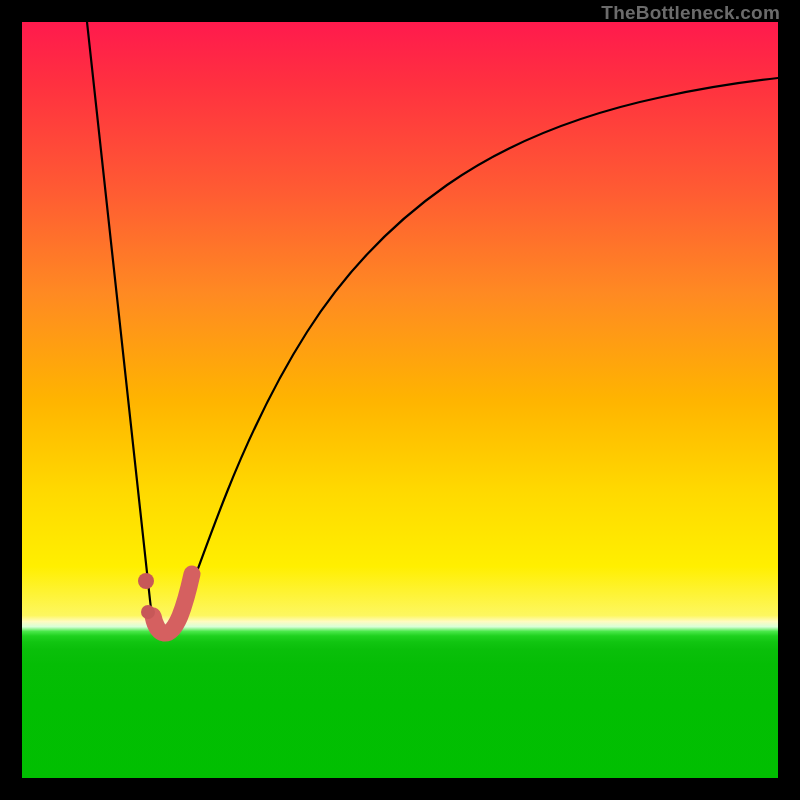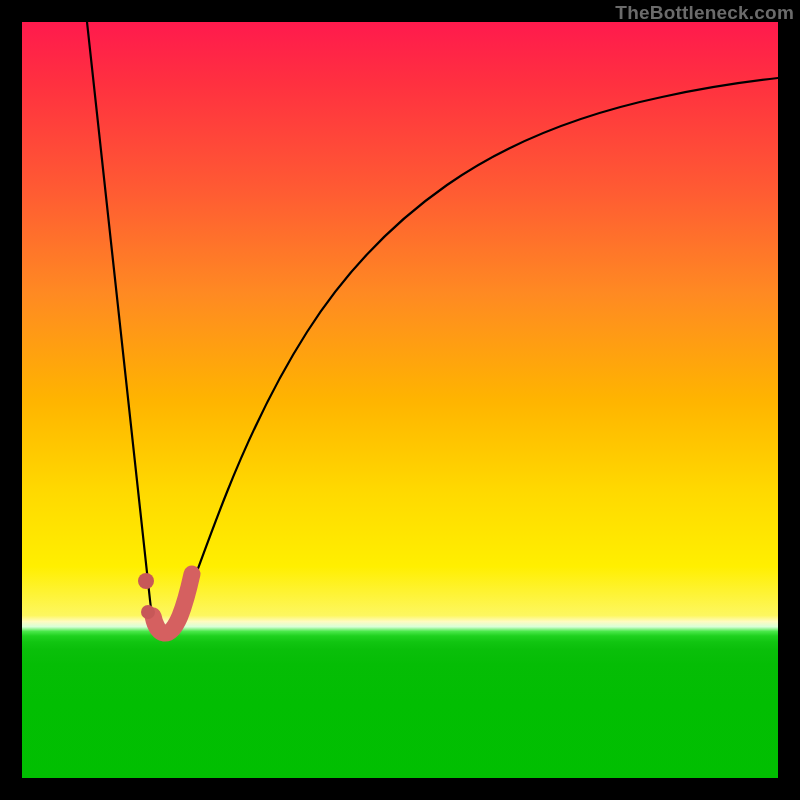--- a/index.html
+++ b/index.html
@@ -47,21 +47,21 @@
   }
   svg.curves {
     position: absolute;
     left: 0; top: 0;
     width: 756px;
     height: 756px;
   }
   .watermark {
     position: absolute;
     top: 2px;
-    right: 6px;
+    right: 20px;
     color: #6b6b6b;
     font-size: 19px;
     font-weight: 600;
     letter-spacing: 0.2px;
   }
 </style>
 </head>
 <body>
 
 <div class="watermark">TheBottleneck.com</div>

